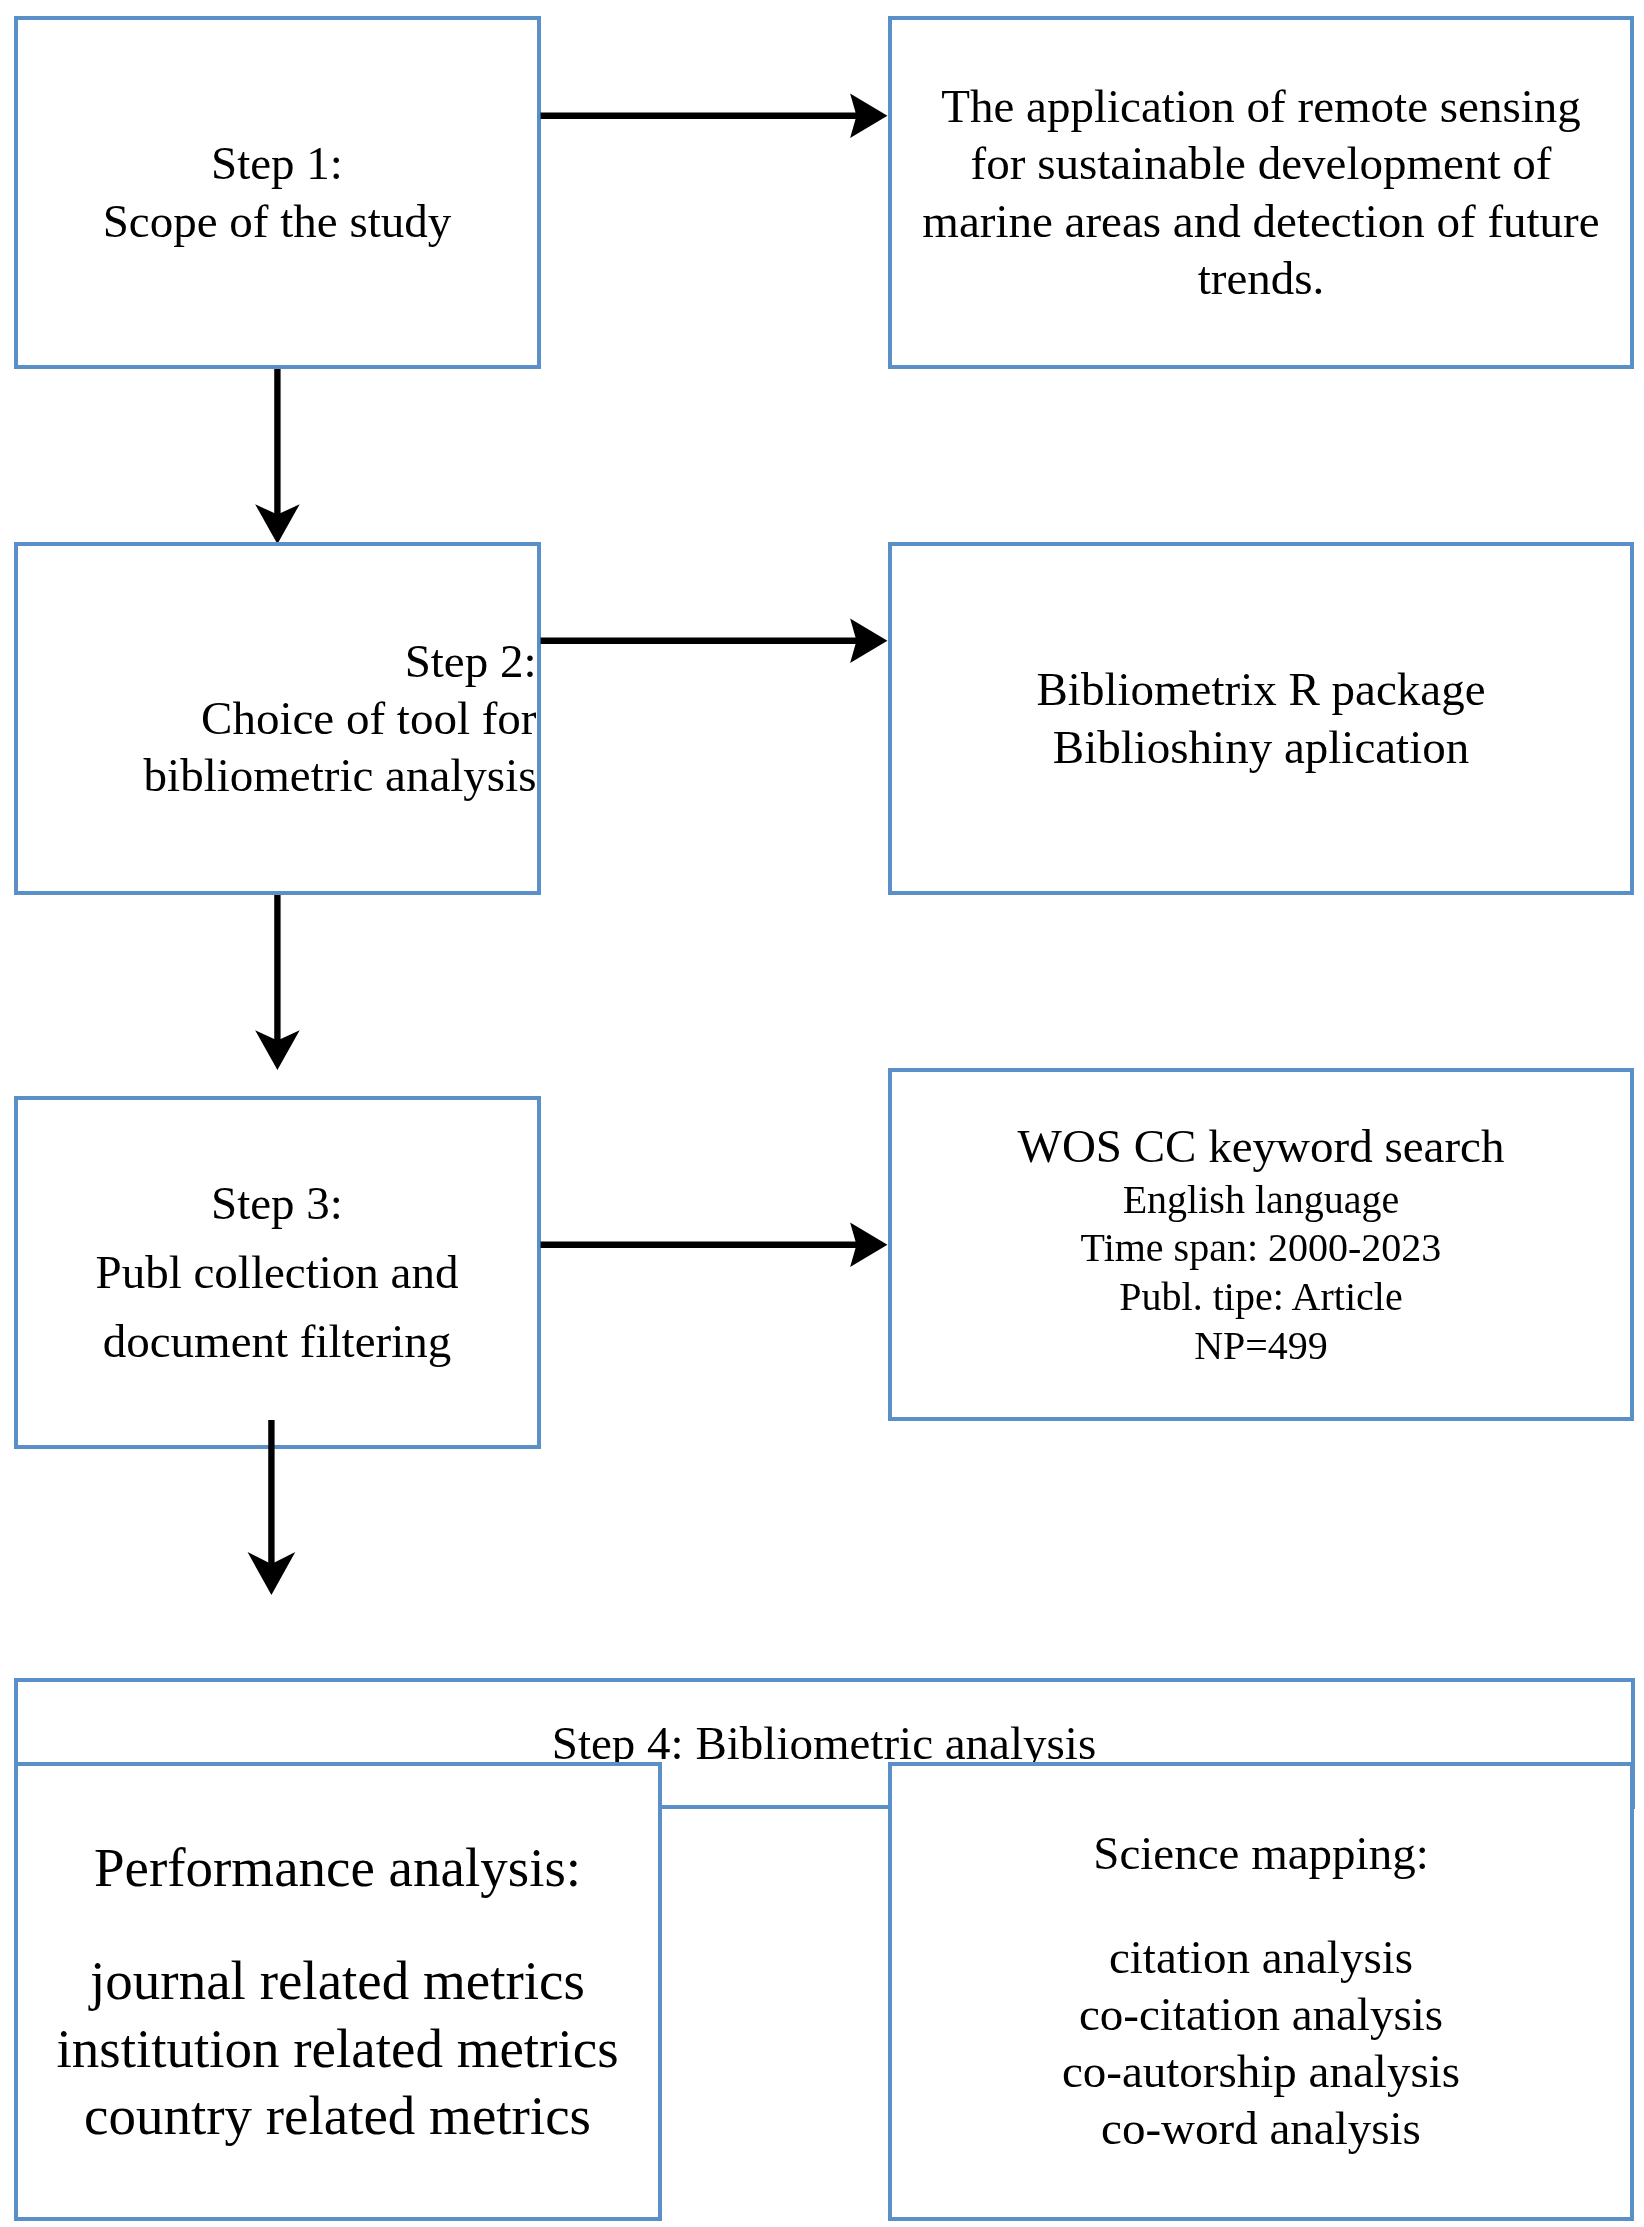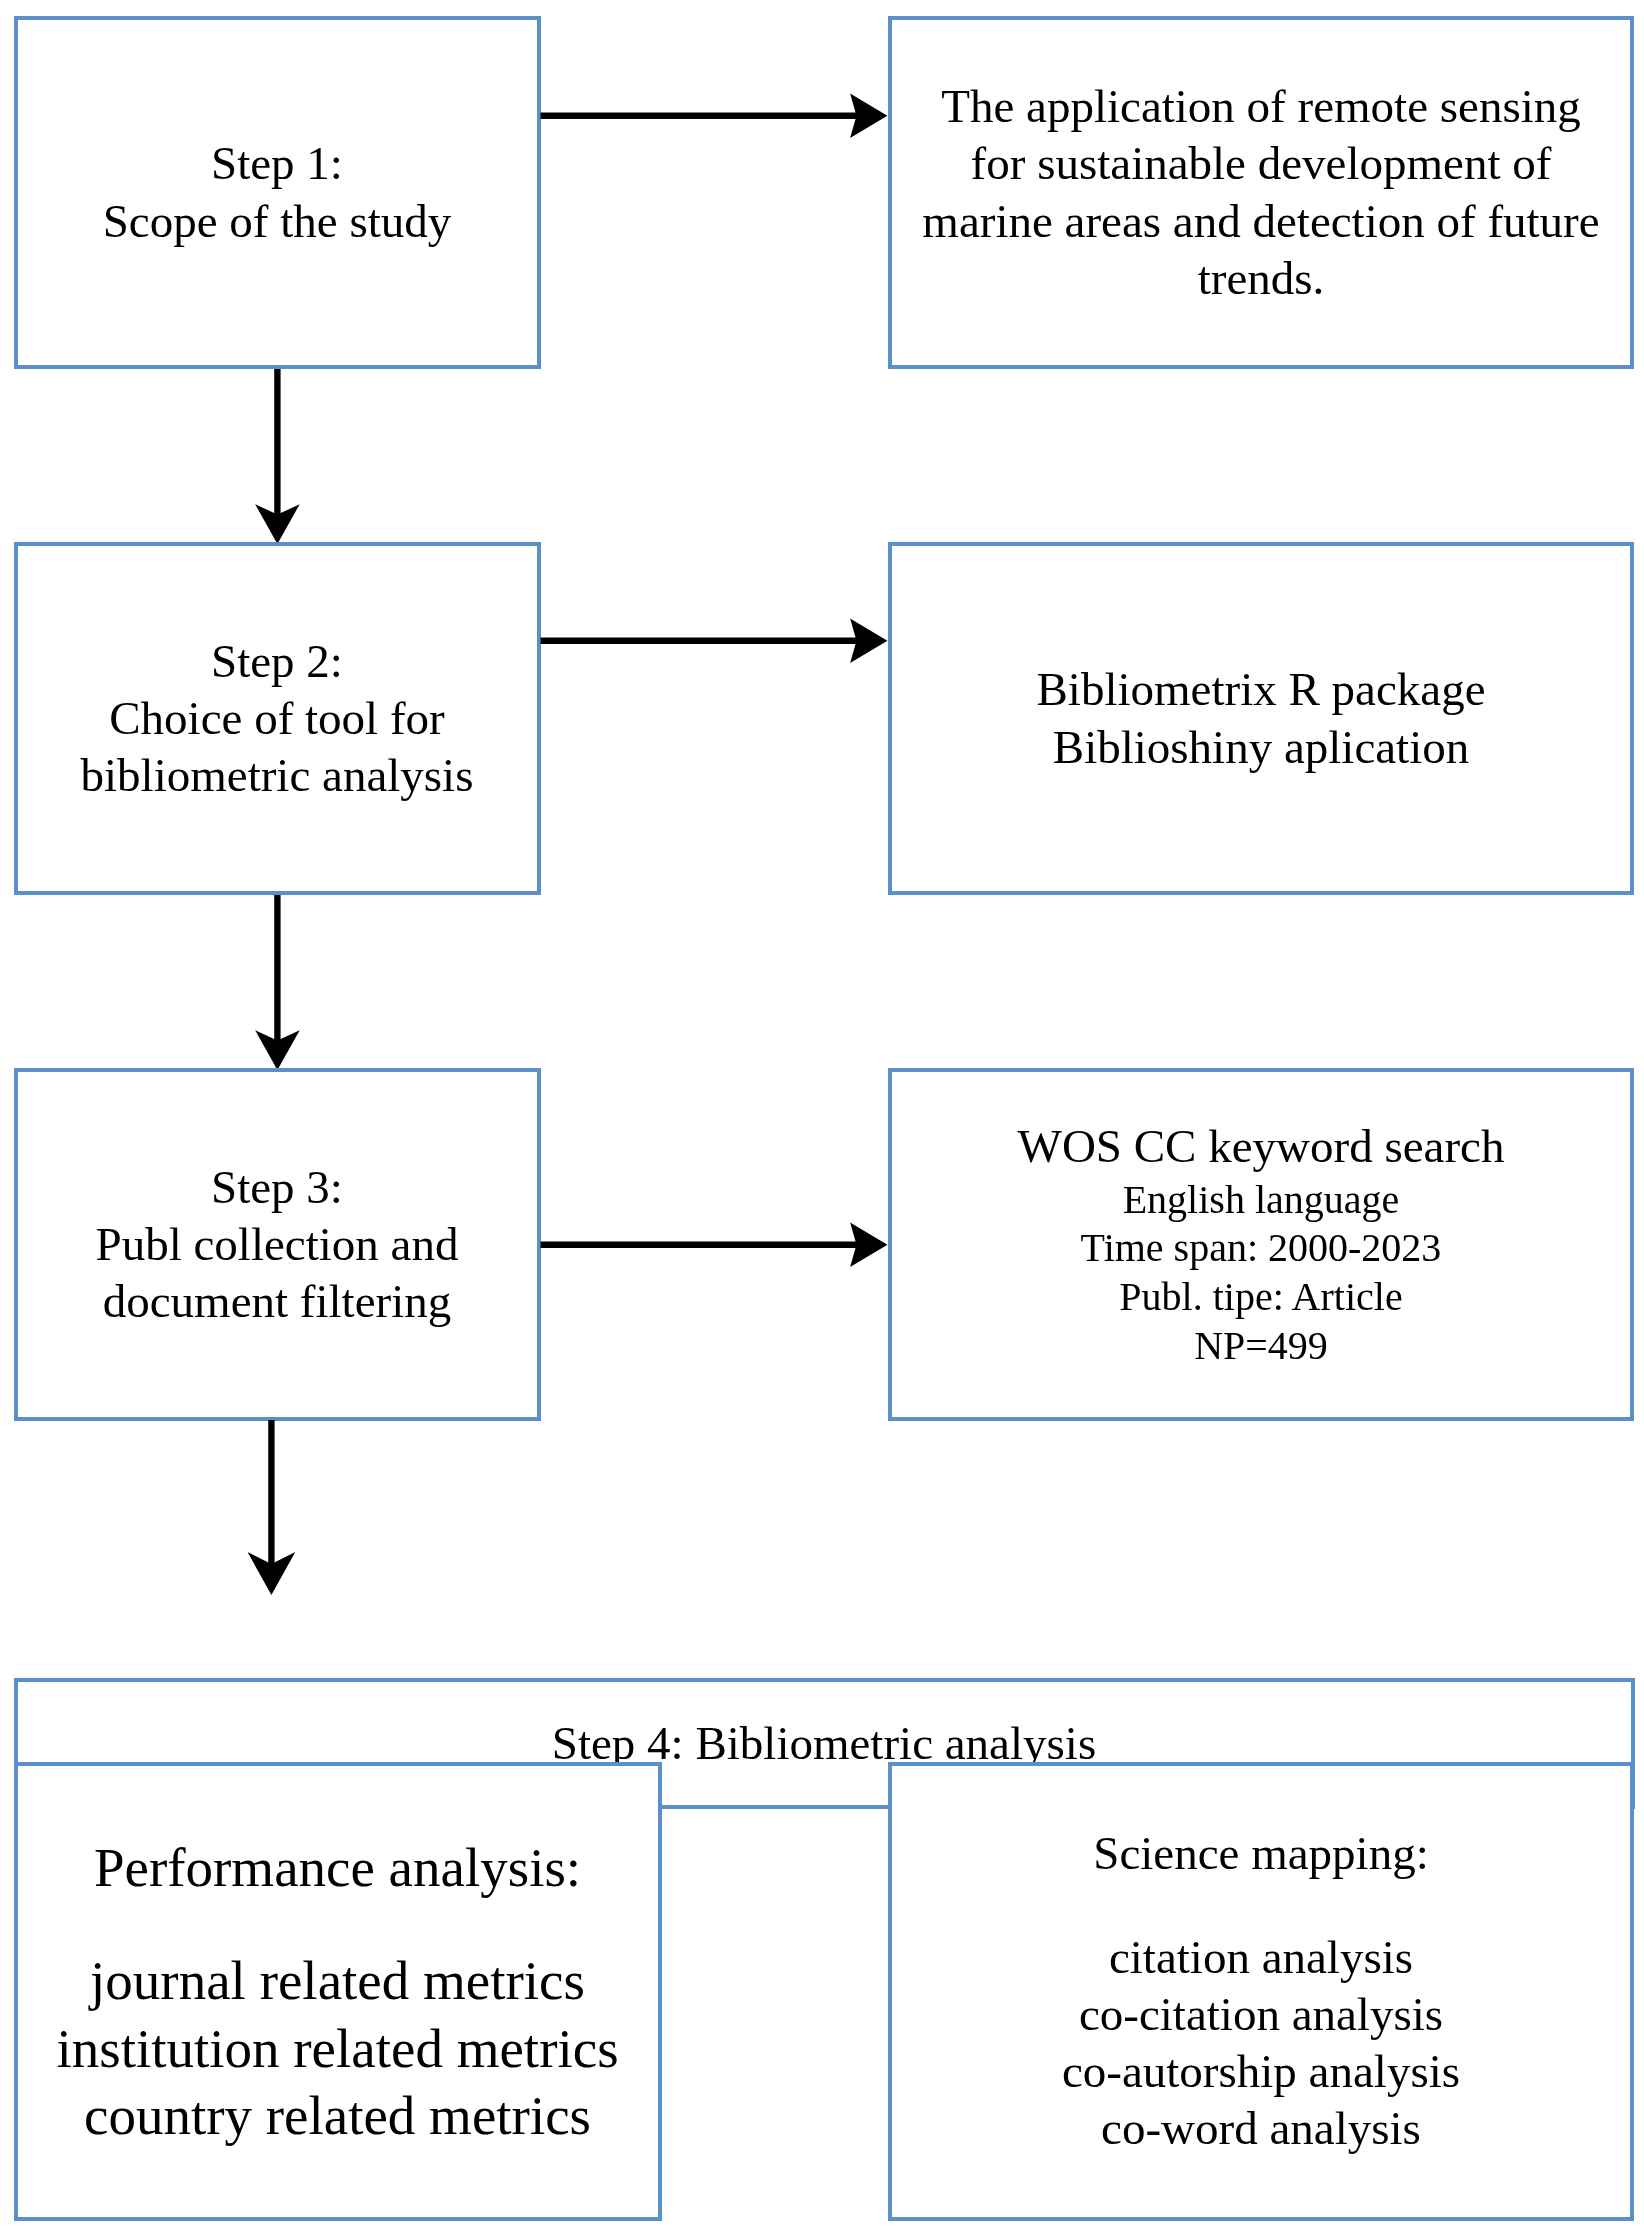--- a/index.html
+++ b/index.html
@@ -38,23 +38,23 @@
     display: block;
     white-space: nowrap;
   }
   .box.wrap .line {
     white-space: normal;
   }
 
   
   #box-step1      { left: 13.5px;   top: 16px;   width: 527px;  height: 353px; font-size: 47px; }
   #box-scope      { left: 888px; top: 16px;   width: 746px;  height: 353px; font-size: 47px; padding: 0 21px; }
-  #box-step2      { left: 13.5px;   top: 542px;  width: 527px;  height: 353px; font-size: 47px; }
+  #box-step2      { left: 13.5px;   top: 542px;  width: 527px;  height: 353px; font-size: 47px; align-items: flex-end; }
   #box-tool       { left: 888px; top: 542px;  width: 746px;  height: 353px; font-size: 47px; }
-  #box-step3      { left: 13.5px;   top: 1068px; width: 527px;  height: 353px; font-size: 47px; }
+  #box-step3      { left: 13.5px;   top: 1096px; width: 527px;  height: 353px; font-size: 47px; gap: 12px; }
   #box-search     { left: 888px; top: 1068px; width: 746px;  height: 353px; font-size: 40px; }
   #box-step4      { left: 13.5px;   top: 1678px; width: 1621px; height: 131px; font-size: 47px; }
   #box-perf       { left: 13.5px;   top: 1762px; width: 648px;  height: 459px; font-size: 55px; }
   #box-science    { left: 888px; top: 1762px; width: 746px;  height: 459px; font-size: 47px; }
 
   
   #box-search .headline { font-size: 47px; }
 
   
   .spacer-gap { display: block; height: 46px; }

